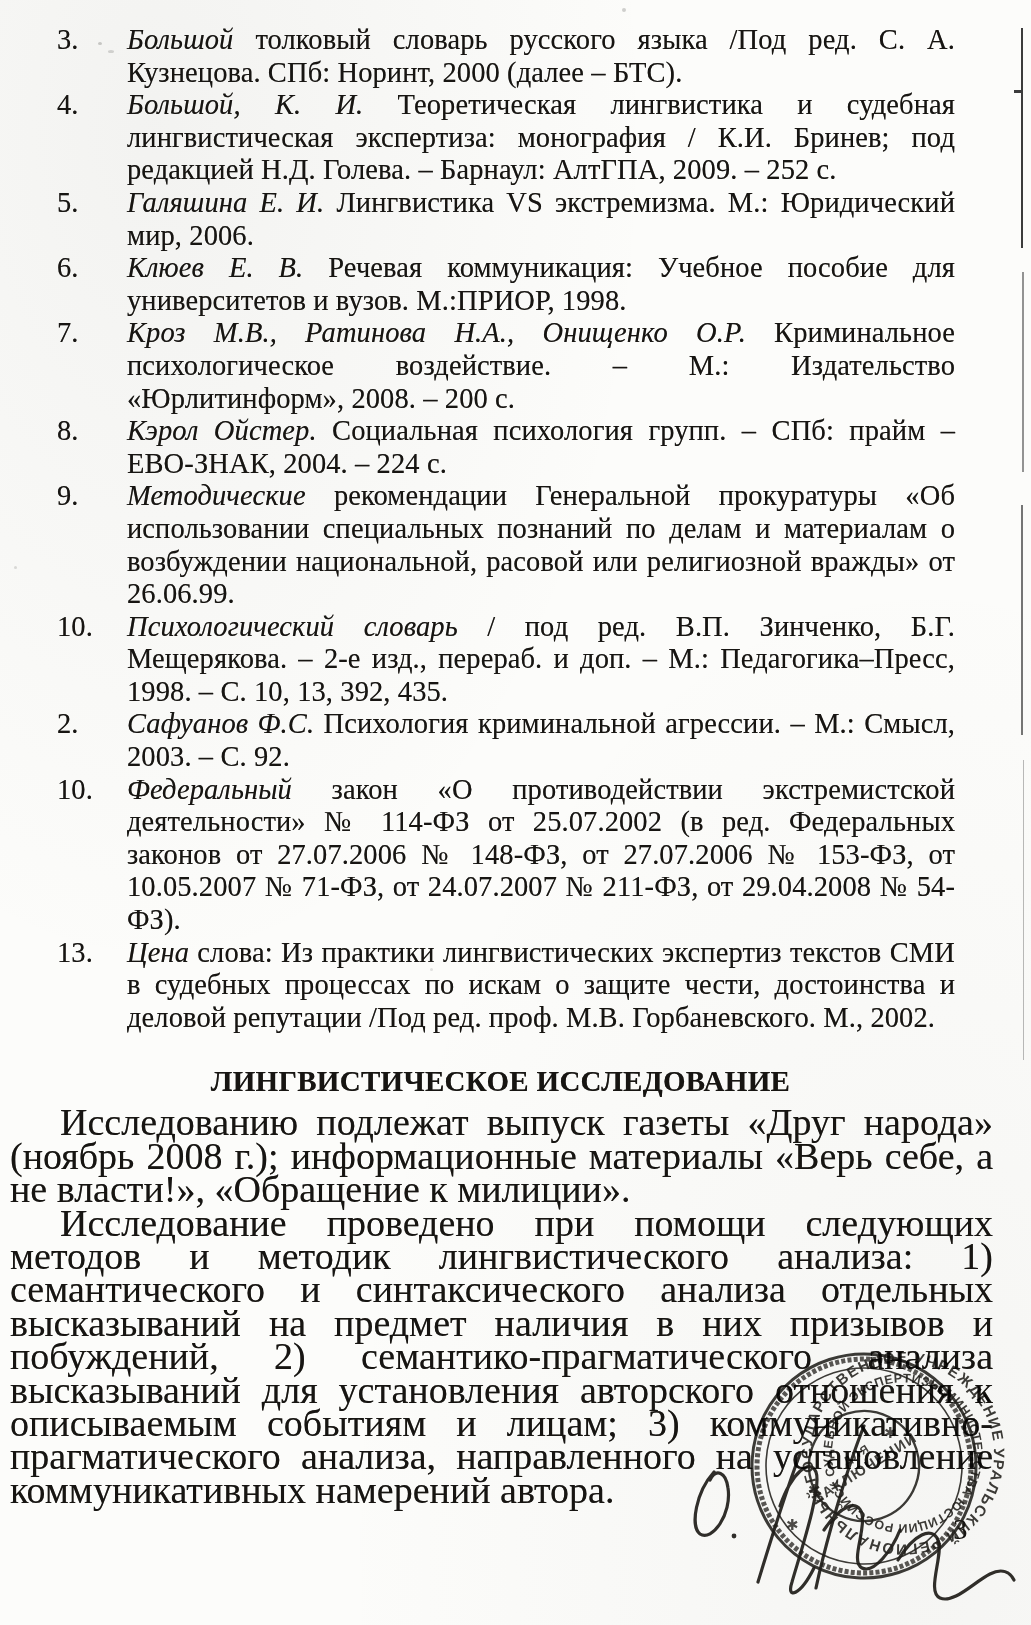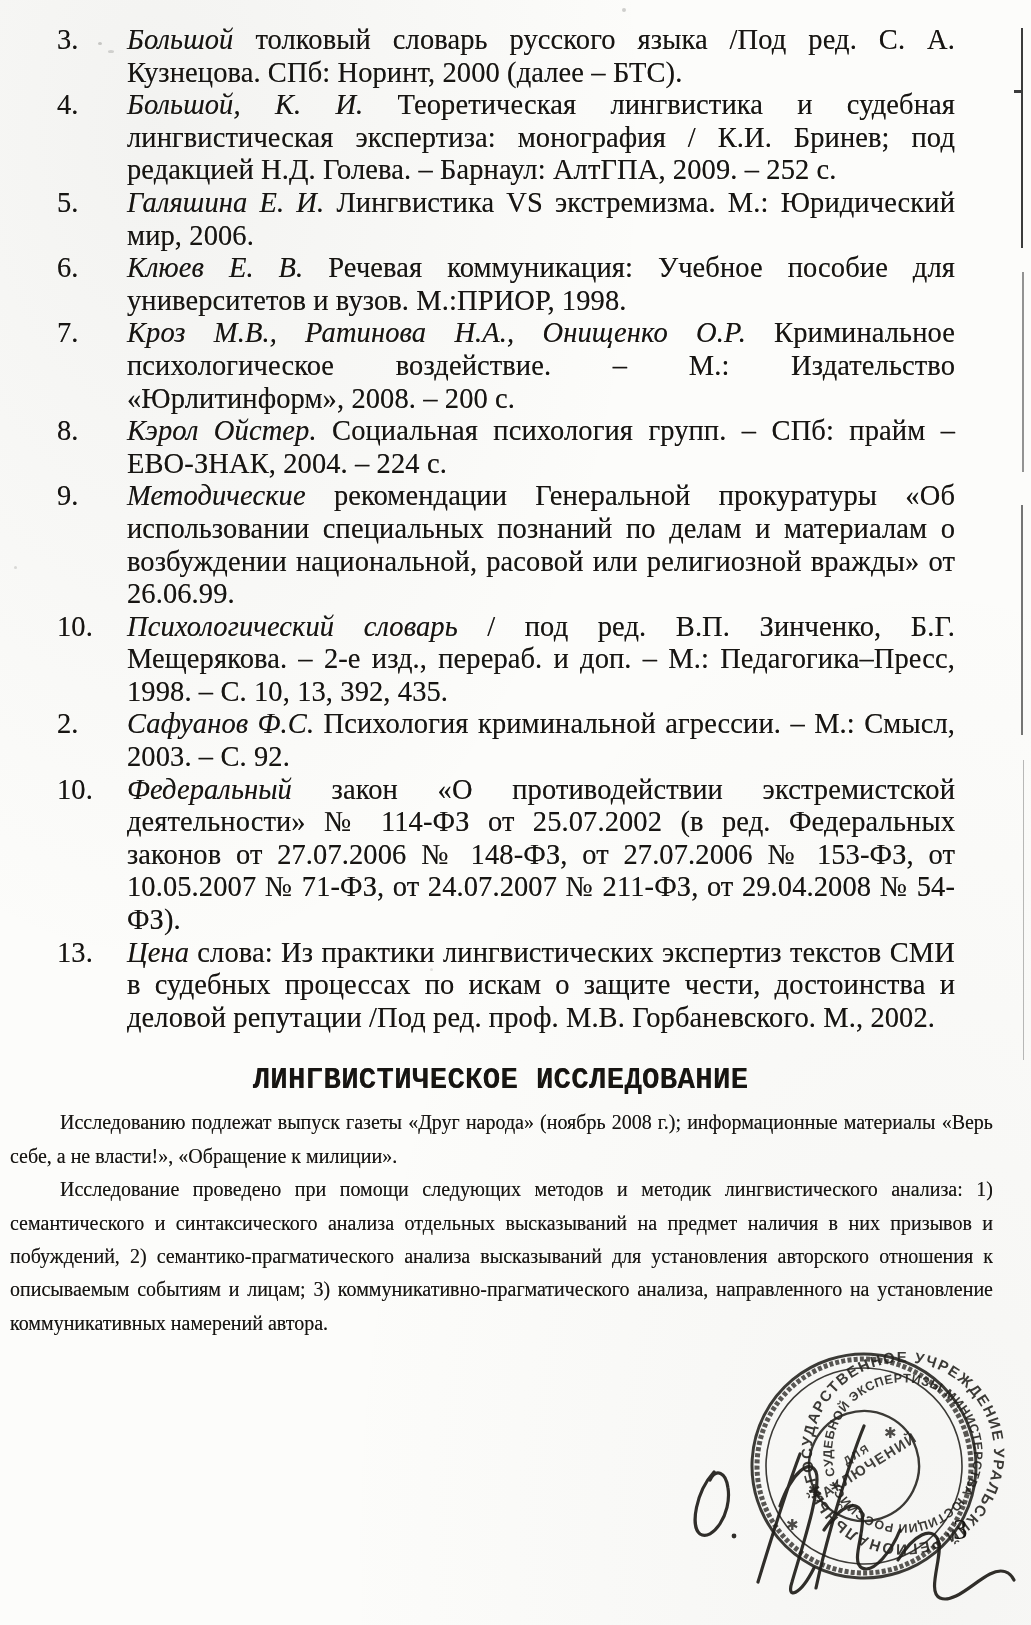--- a/index.html
+++ b/index.html
@@ -31,28 +31,27 @@
     text-shadow:0 0 0.5px rgba(23,21,18,0.55);
   }
   .bib-num{position:absolute;left:0;top:0;}
   .bib-lead{font-style:italic;}
   
   .heading{
     font-weight:bold;text-align:center;
     font-size:29px;line-height:34px;
     letter-spacing:0.3px;
     text-shadow:0 0 0.6px rgba(23,21,18,0.6);
-    font-family:Liberation Mono, monospace;
   }
   .h-research{margin:30px 40px 8px 10px;}
   .h-definitions{margin:3px 40px 5px 10px;}
   
   .para{
     margin:0 38px 0 10px;
-    font-size:20px;line-height:33.4px;
+    font-size:38px;line-height:33.4px;
     text-align:justify;
     text-indent:50px;
     text-shadow:0 0 0.5px rgba(23,21,18,0.55);
   }
   .terms{font-style:italic;}
   
   .page-number{
     position:absolute;left:953px;top:1513px;
     font-size:29px;
   }

